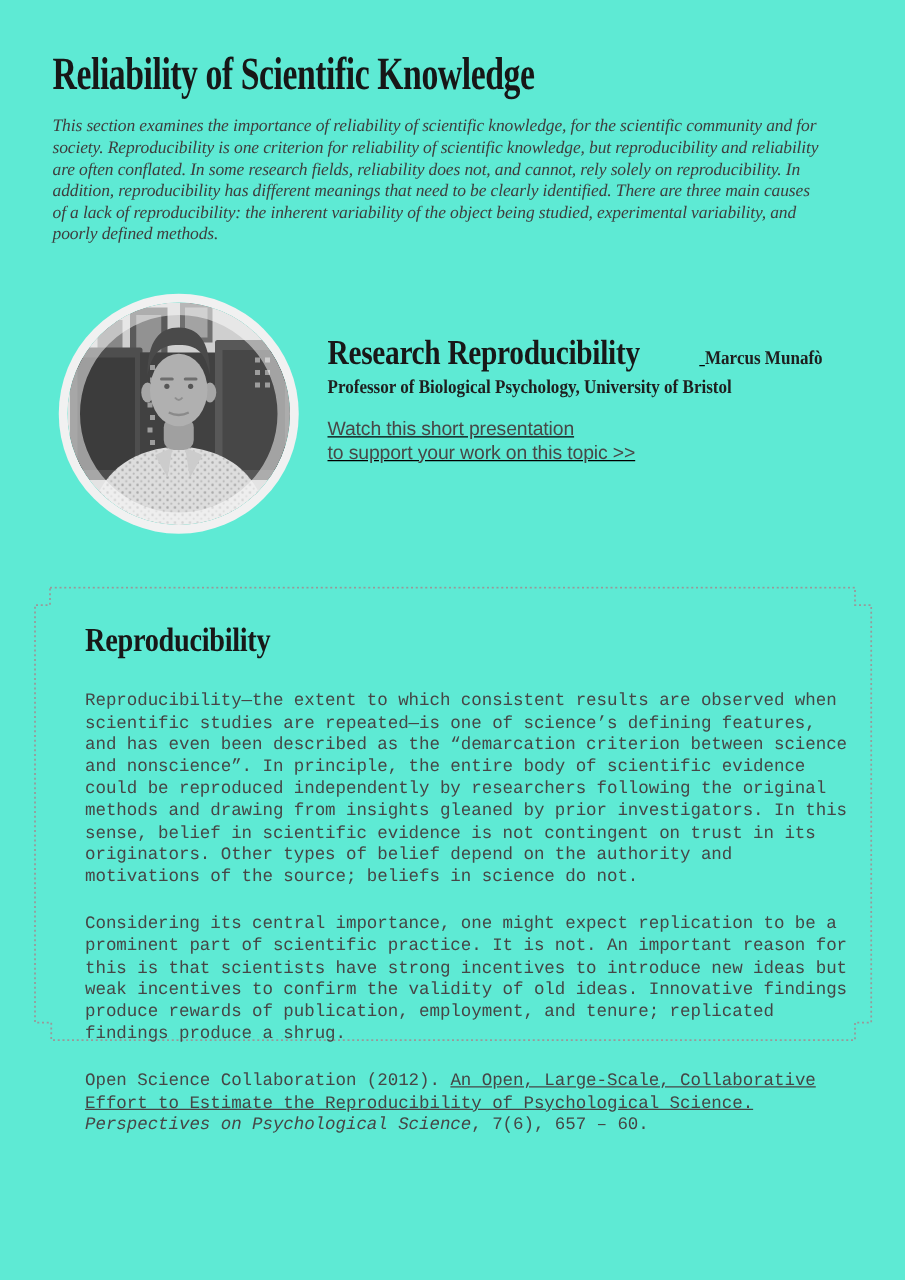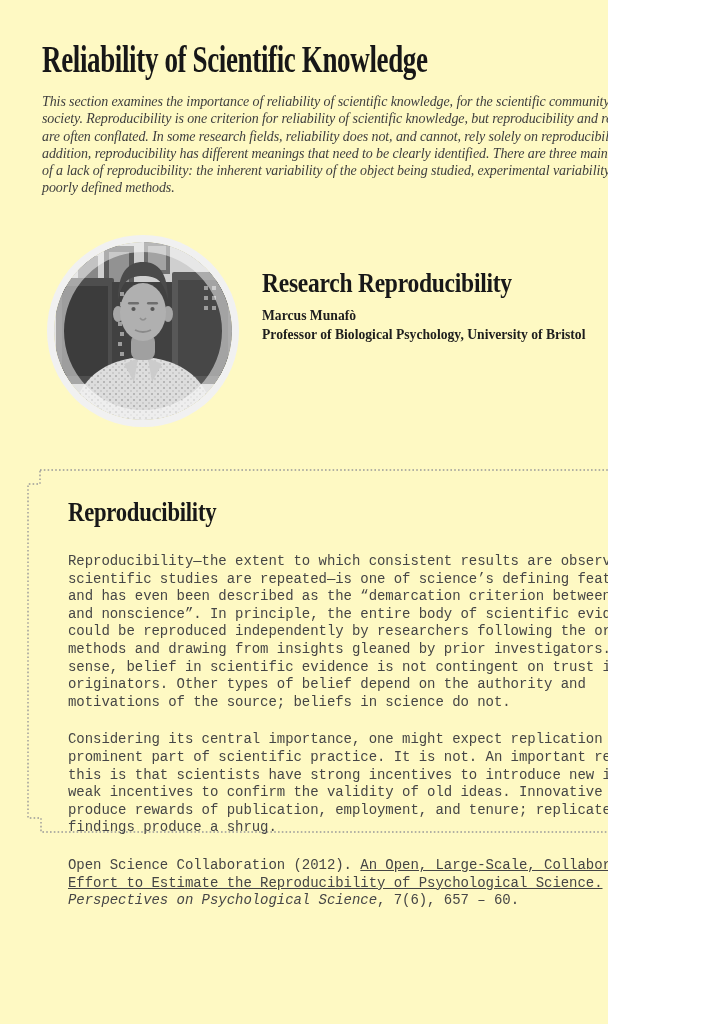--- a/index.html
+++ b/index.html
@@ -1,18 +1,18 @@
 <!DOCTYPE html>
 <html><head>
 <meta charset="utf-8">
 <style>
   * { margin:0; padding:0; box-sizing:border-box; }
   html,body { background:#ffffff; }
   .page {
-    position:relative; width:608px; height:1024px; background:#fef9c3;
+    position:relative; width:724px; height:1024px; background:#5eead4;
     overflow:hidden;
     font-family:"Liberation Sans", sans-serif;
     -webkit-font-smoothing:antialiased;
   }
   .serif { font-family:"Liberation Serif", serif; font-weight:700; color:#1a1a1a; }
   .squish { display:inline-block; white-space:nowrap; transform-origin:0 0; }
 
   
   .page-title {
     position:absolute; left:42px; top:40px;
@@ -133,20 +133,24 @@
           <circle cx="89" cy="89" r="84" fill="none" stroke="rgba(255,255,255,0.5)" stroke-width="10"></circle>
         </g>
       </svg>
     </span>
   </div>
 
   <div class="presenter">
     <h2 class="serif presenter-title squish">Research Reproducibility</h2>
     <div class="serif presenter-name squish">Marcus Munafò</div>
     <div class="serif presenter-role squish">Professor of Biological Psychology, University of Bristol</div>
+    <a class="presenter-cta">
+      <span>Watch this short presentation</span><br>
+      <span>to support your work on this topic &gt;&gt;</span>
+    </a>
   </div>
 
   <svg class="card-border" viewBox="0 0 671 364" aria-hidden="true">
     <path d="M13 1 H657 V15 H670 V349 H657 V363 H14 V349 H1 V15 H13 Z" fill="none" stroke="#999999" stroke-width="1.4" stroke-dasharray="1.6 2.2"></path>
   </svg>
 
   <div class="card-content">
     <h2 class="serif card-title squish">Reproducibility</h2>
     <div class="card-body">
       <p>Reproducibility—the extent to which consistent results are observed when scientific studies are repeated—is one of science’s defining features, and has even been described as the “demarcation criterion between science and nonscience”. In principle, the entire body of scientific evidence could be reproduced independently by researchers following the original methods and drawing from insights gleaned by prior investigators. In this sense, belief in scientific evidence is not contingent on trust in its originators. Other types of belief depend on the authority and motivations of the source; beliefs in science do not.</p>

